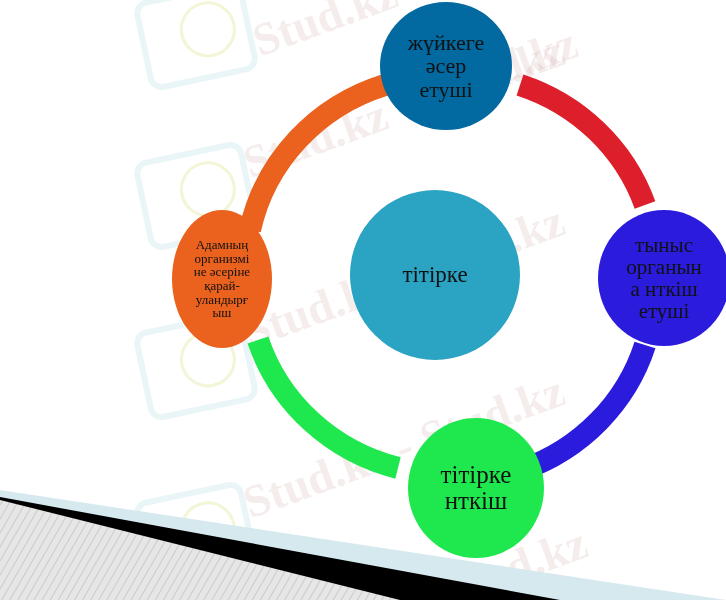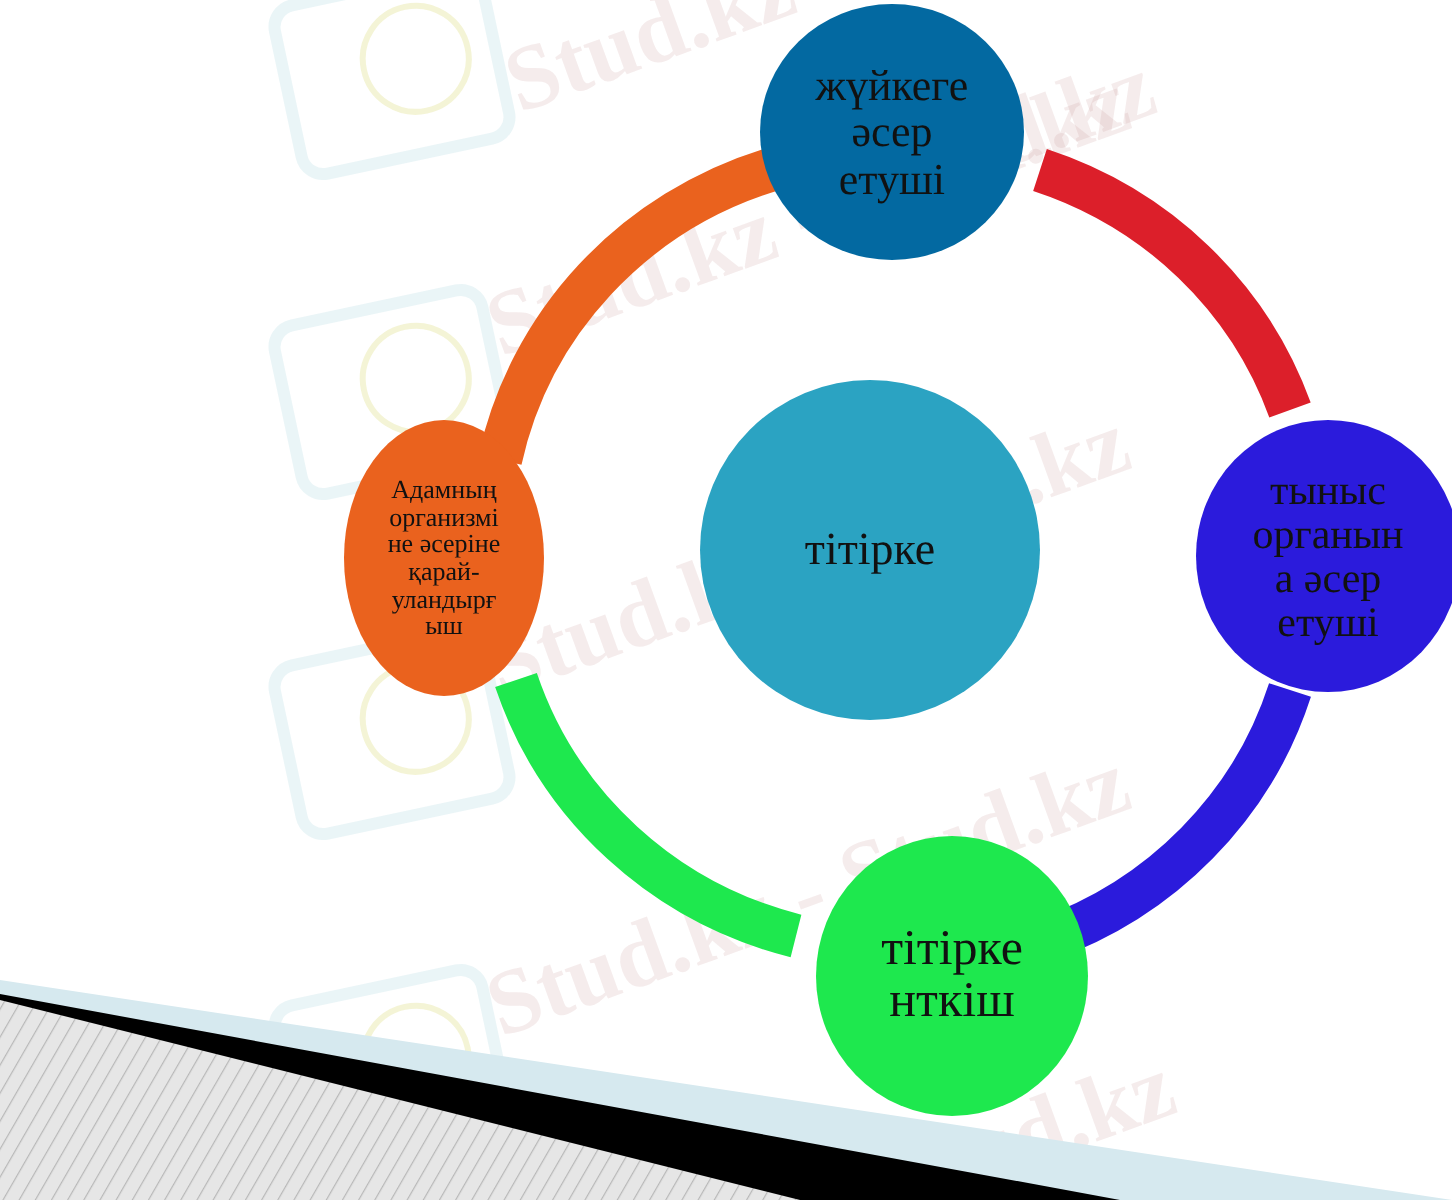--- a/index.html
+++ b/index.html
@@ -59,21 +59,21 @@
 
   <div class="node" style="left:380px;top:2px;width:132px;height:128px;background:#0369a1;font-size:22px;">
     <span>жүйкеге
 әсер
 етуші</span>
   </div>
 
   <div class="node" style="left:598px;top:210px;width:132px;height:136px;background:#2b1bdc;font-size:21px;">
     <span>тыныс
 органын
-а әсер
+а нткіш
 етуші</span>
   </div>
 
   <div class="node" style="left:408px;top:418px;width:136px;height:140px;background:#1ee84e;font-size:25px;">
     <span>тітірке
 нткіш</span>
   </div>
 
   <div class="node" style="left:172px;top:210px;width:100px;height:138px;background:#ea621e;font-size:13px;overflow:hidden;">
     <span>Адамның

